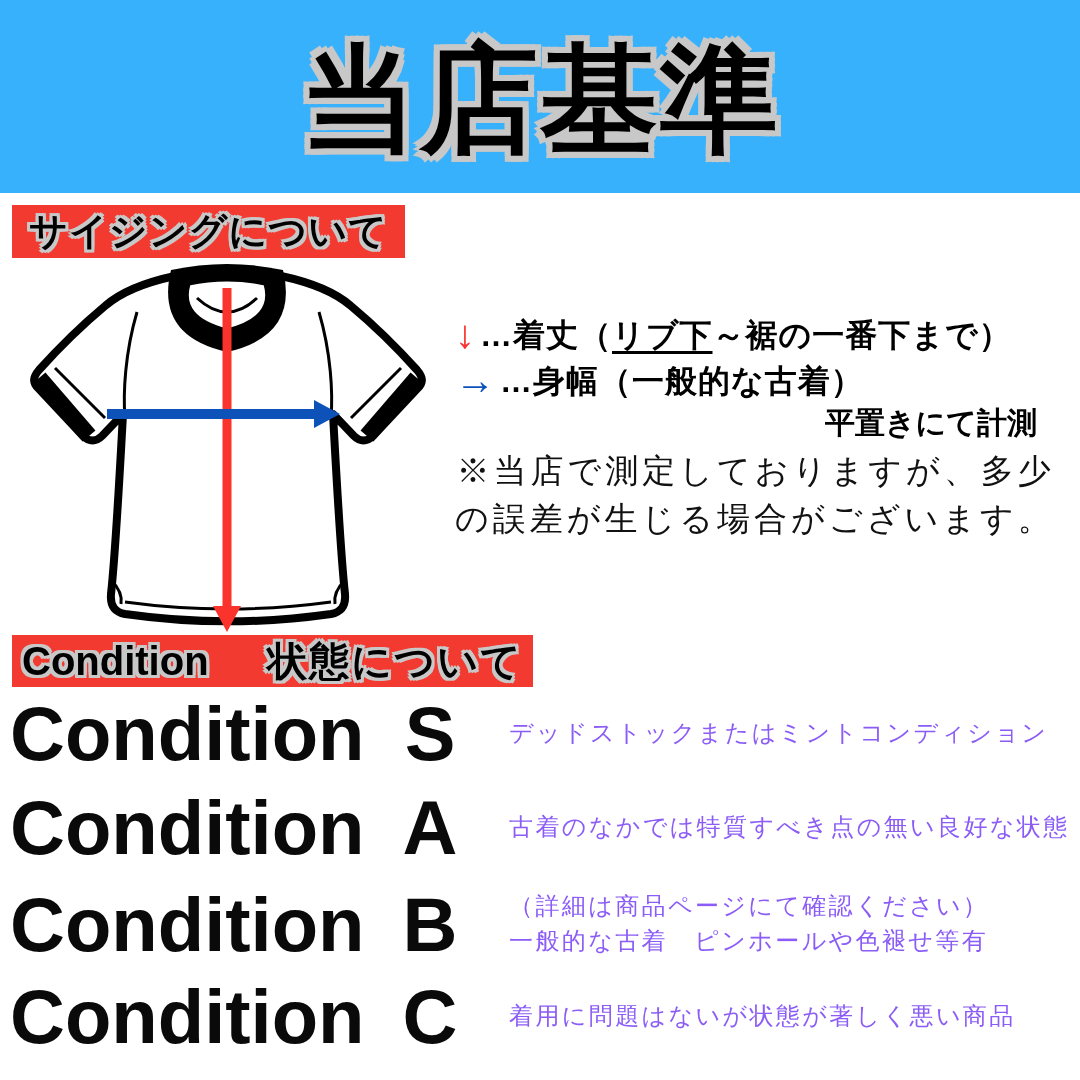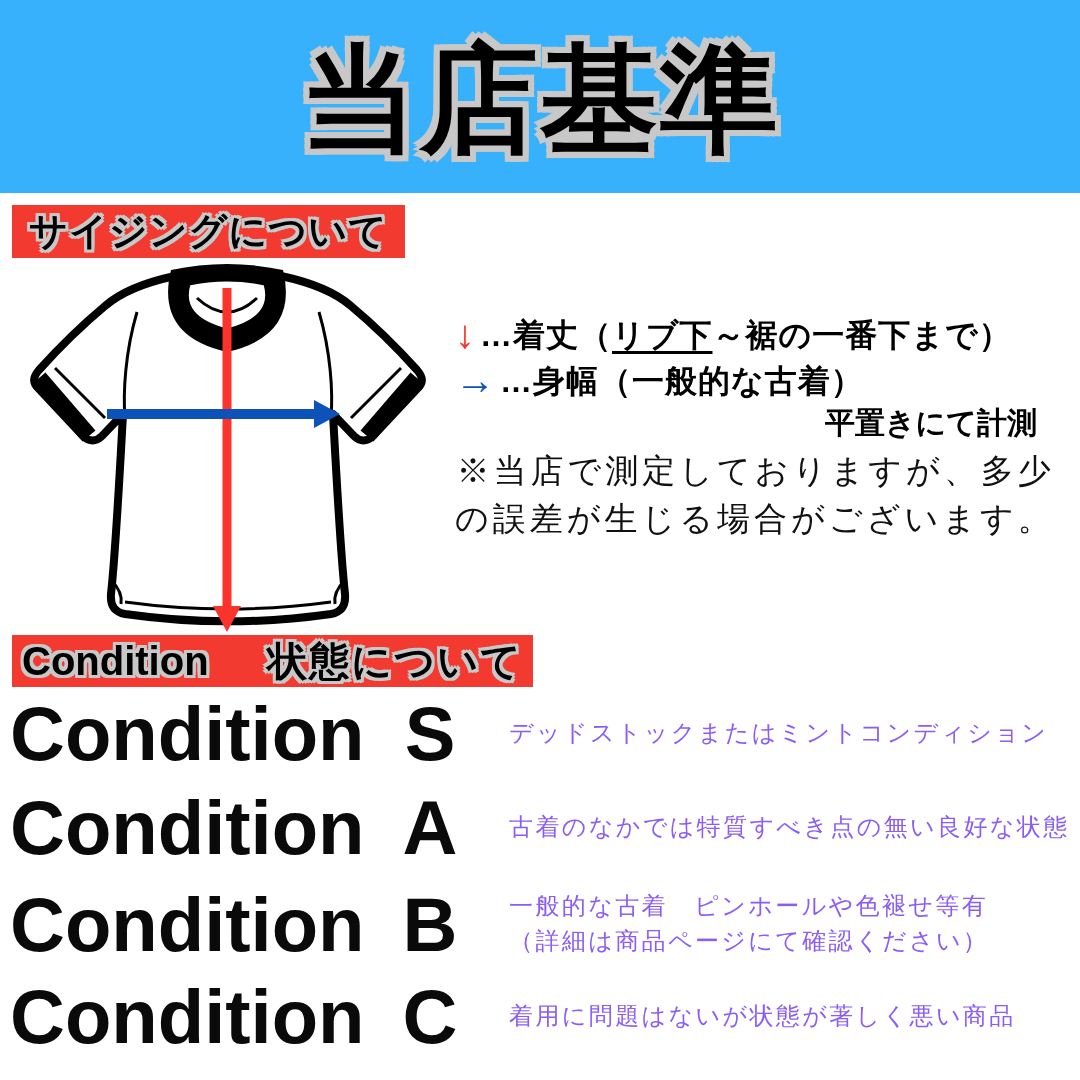--- a/index.html
+++ b/index.html
@@ -135,22 +135,22 @@
   <span class="cword">Condition</span>
   <span class="cgrade">A</span>
   <div class="cdesc">
     <div>古着のなかでは特質すべき点の無い良好な状態</div>
   </div>
 </div>
 <div class="cond-row row-b">
   <span class="cword">Condition</span>
   <span class="cgrade">B</span>
   <div class="cdesc">
+    <div>（詳細は商品ページにて確認ください）</div>
     <div>一般的な古着　ピンホールや色褪せ等有</div>
-    <div>（詳細は商品ページにて確認ください）</div>
   </div>
 </div>
 <div class="cond-row row-c">
   <span class="cword">Condition</span>
   <span class="cgrade">C</span>
   <div class="cdesc">
     <div>着用に問題はないが状態が著しく悪い商品</div>
   </div>
 </div>
 

